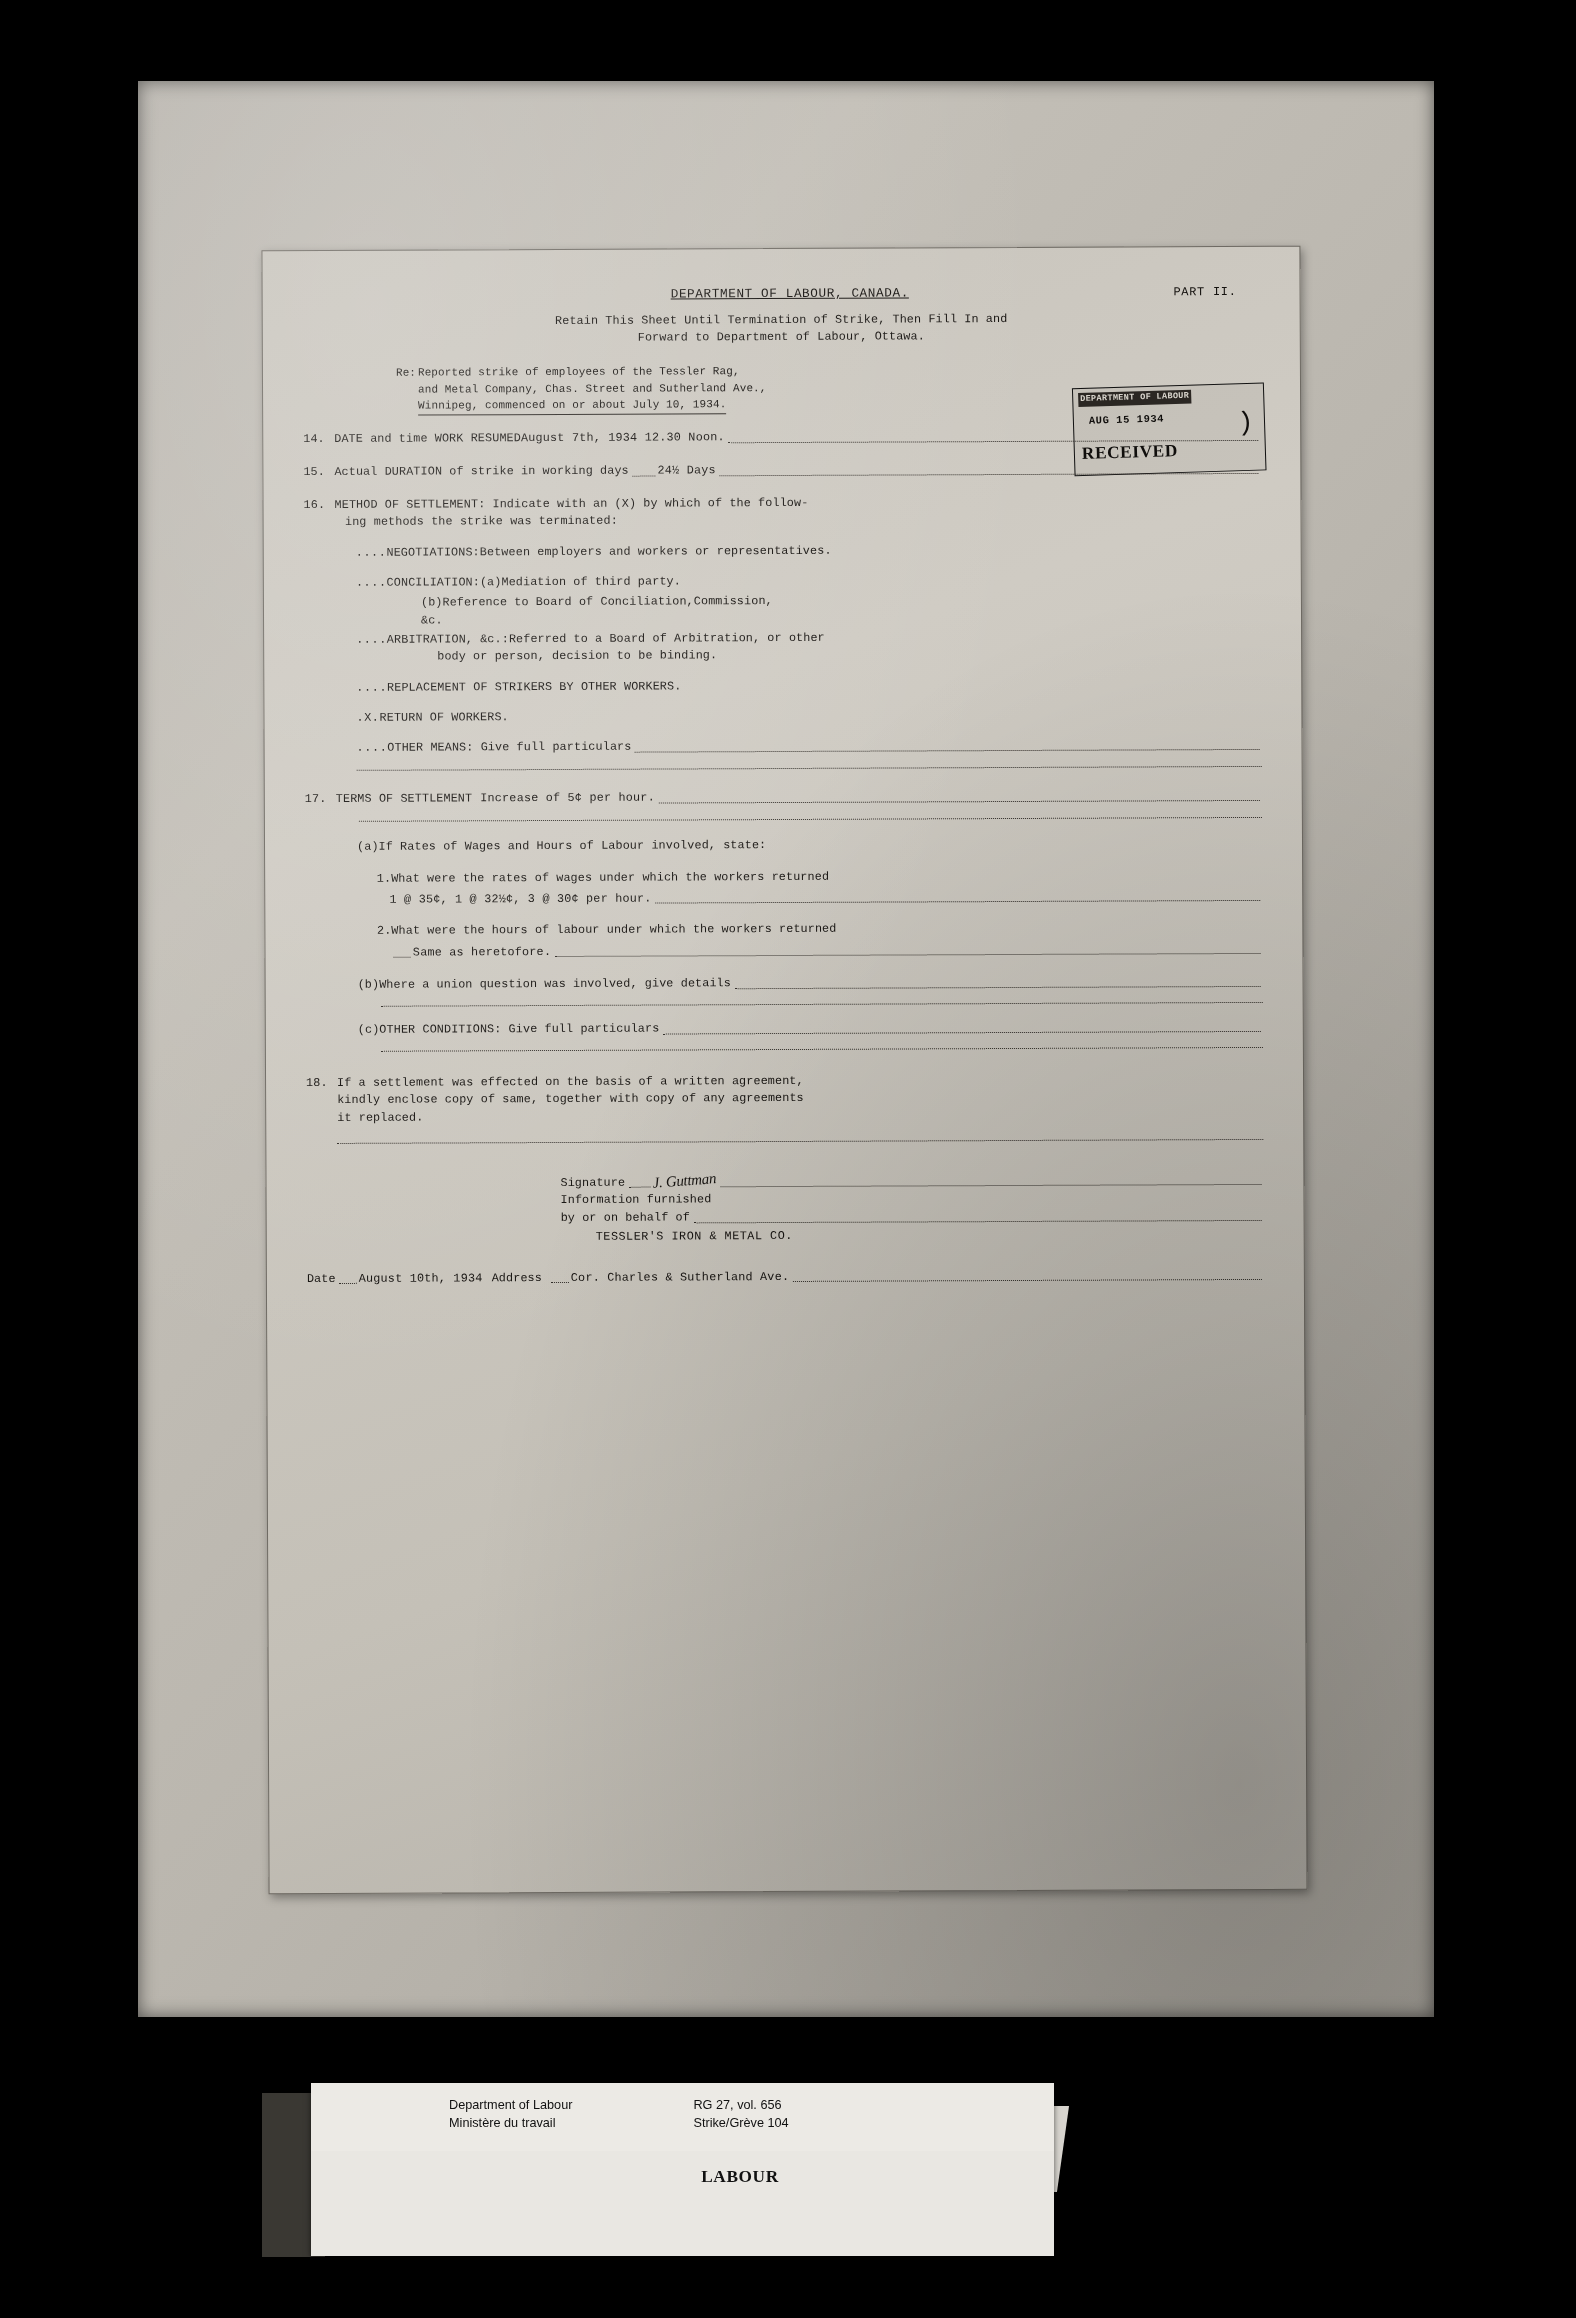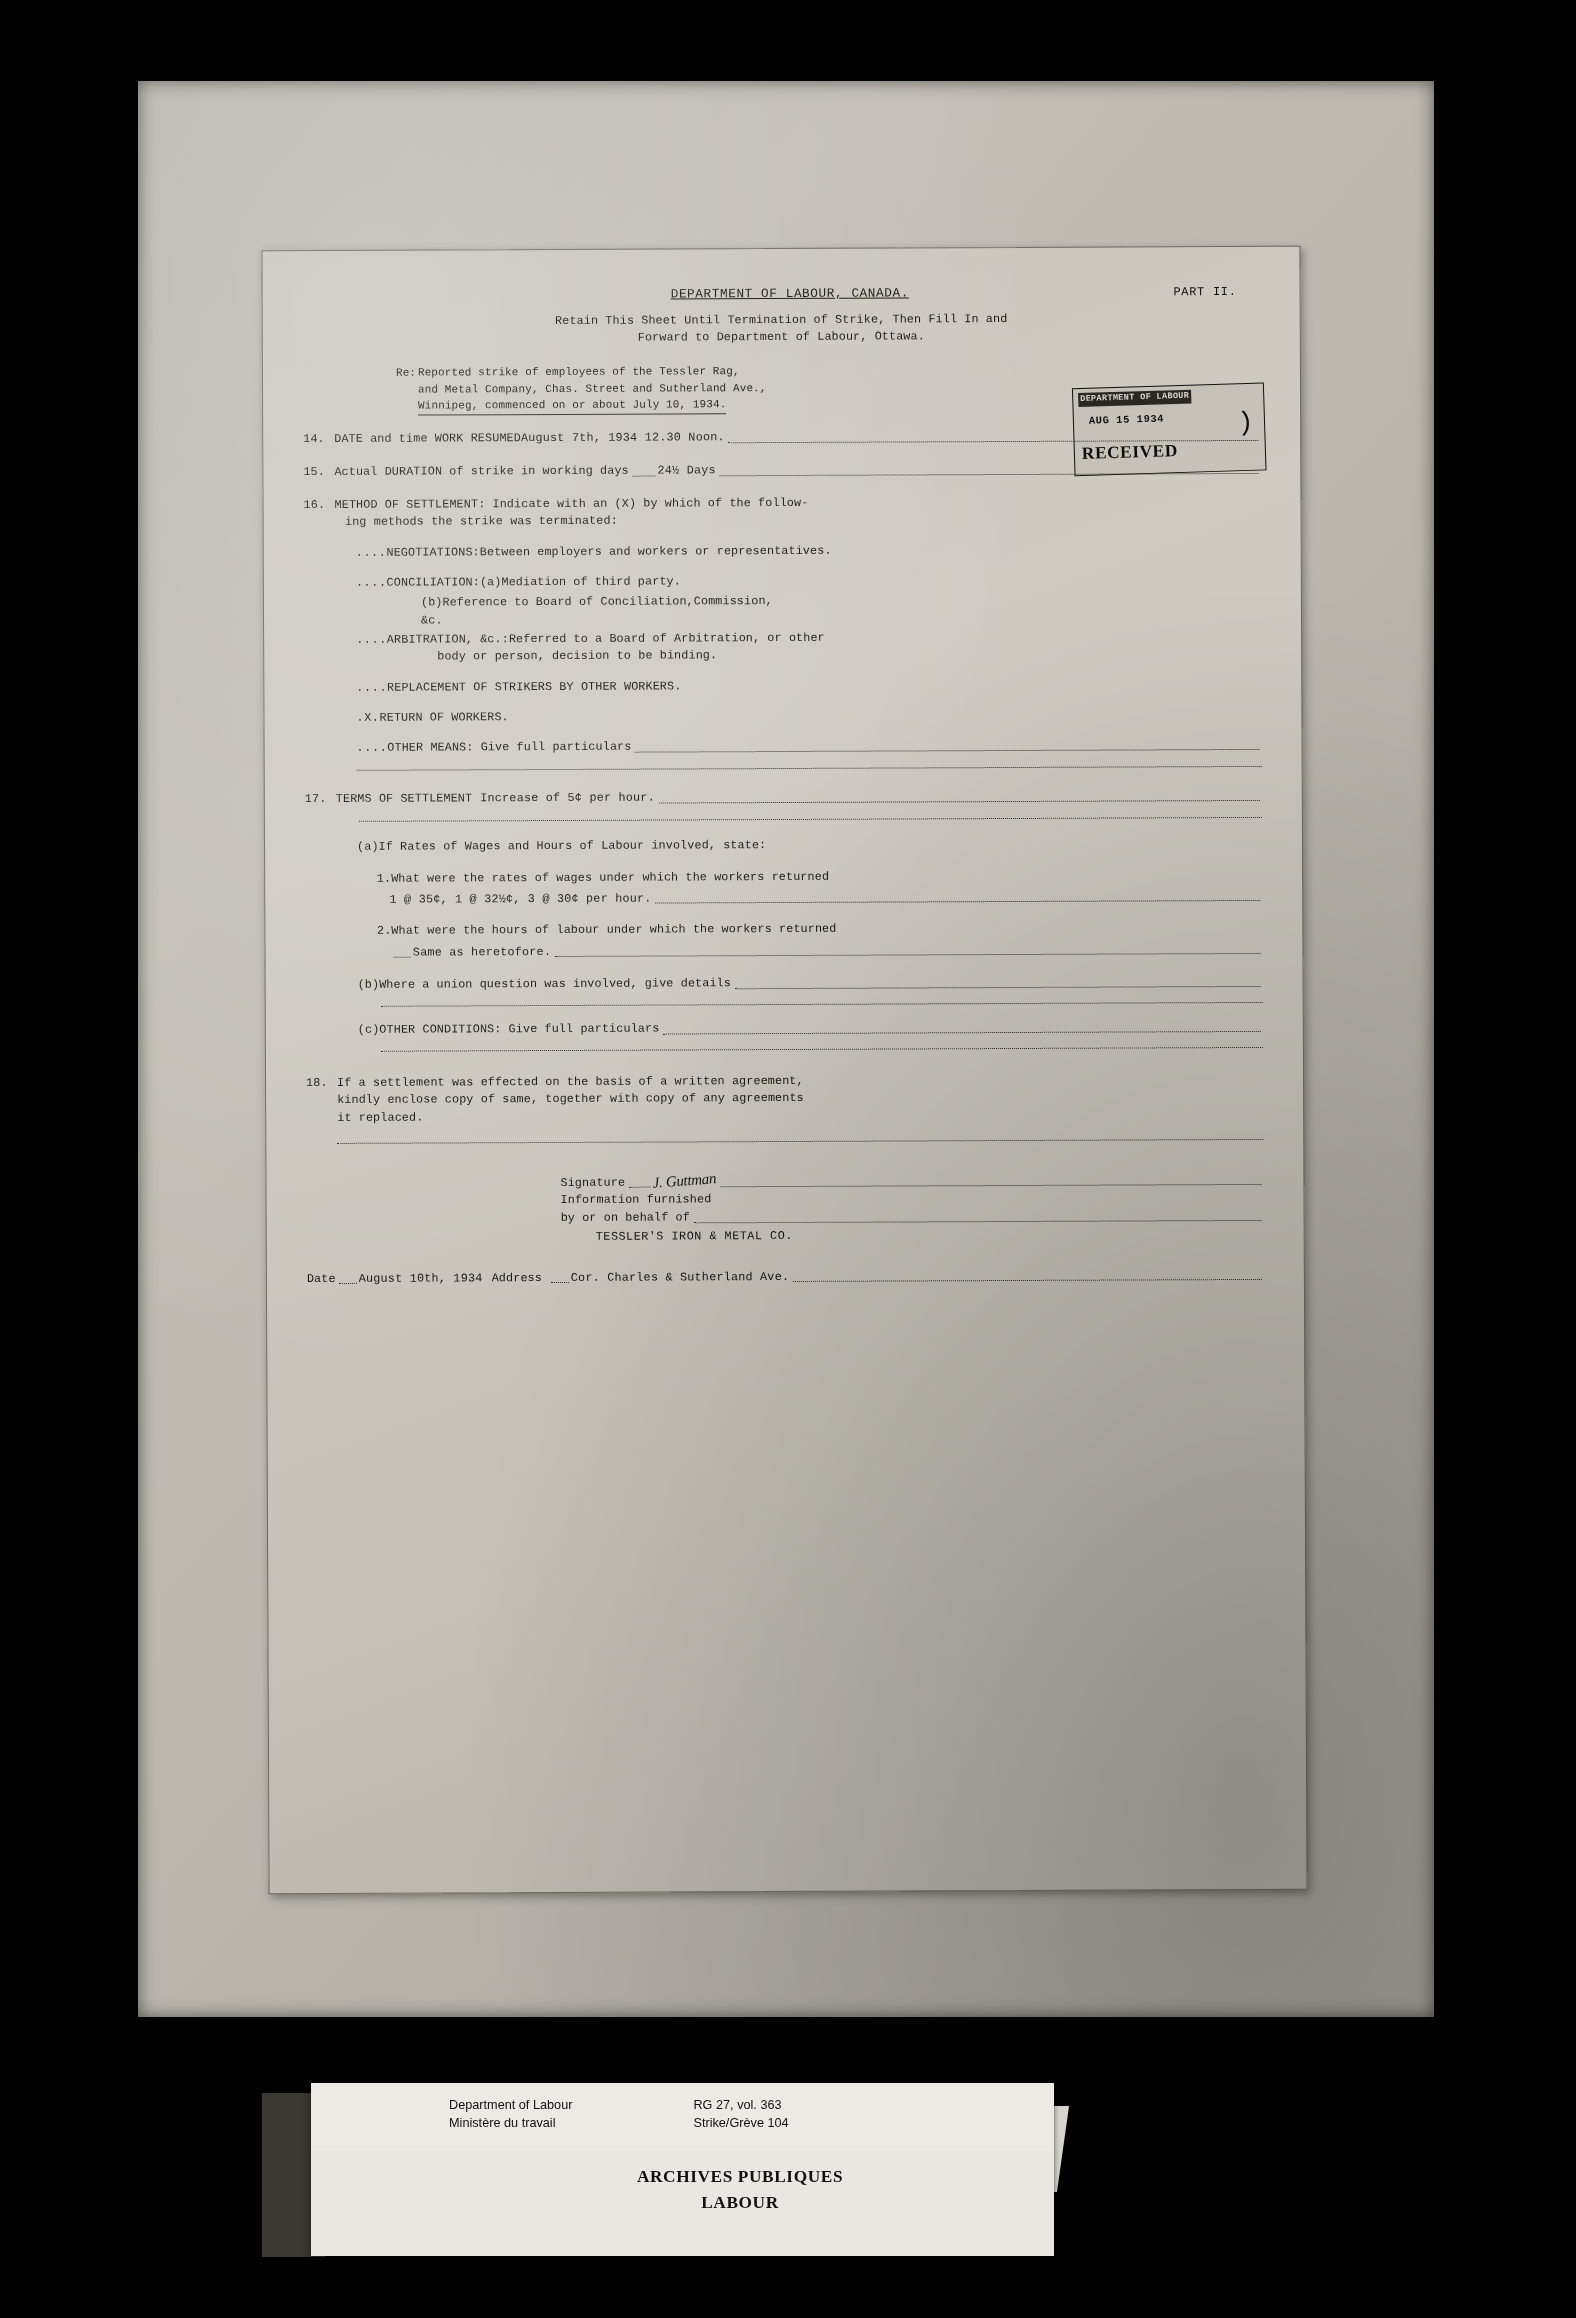--- a/index.html
+++ b/index.html
@@ -441,22 +441,21 @@
 
 <div class="label-shadowL"></div>
 <div class="label-tab"></div>
 <div class="label-card">
   <div class="label-top">
     <div class="c1">
       <div>Department of Labour</div>
       <div>Ministère du travail</div>
     </div>
     <div class="c2">
-      <div>RG 27, vol. 363</div>
+      <div>RG 27, vol. 656</div>
       <div>Strike/Grève 104</div>
     </div>
   </div>
   <div class="label-bottom">
-    <div>ARCHIVES PUBLIQUES</div>
     <div>LABOUR</div>
   </div>
 </div>
 
 
 </body></html>

